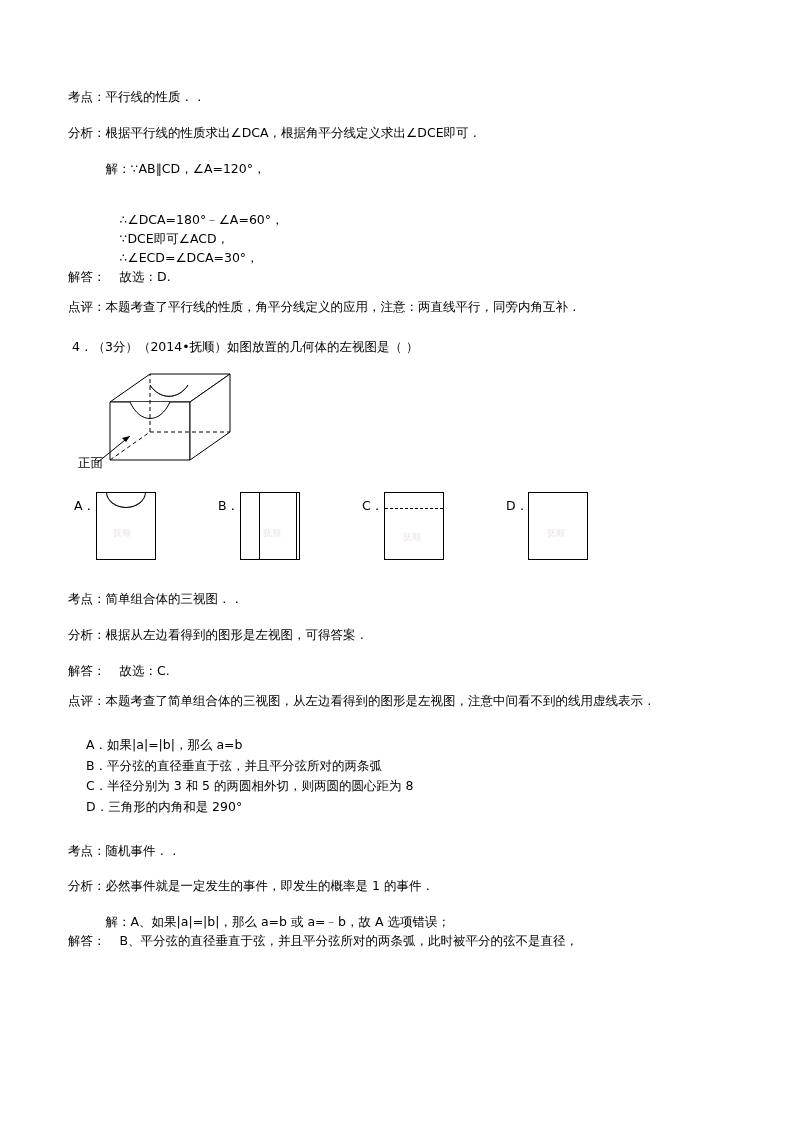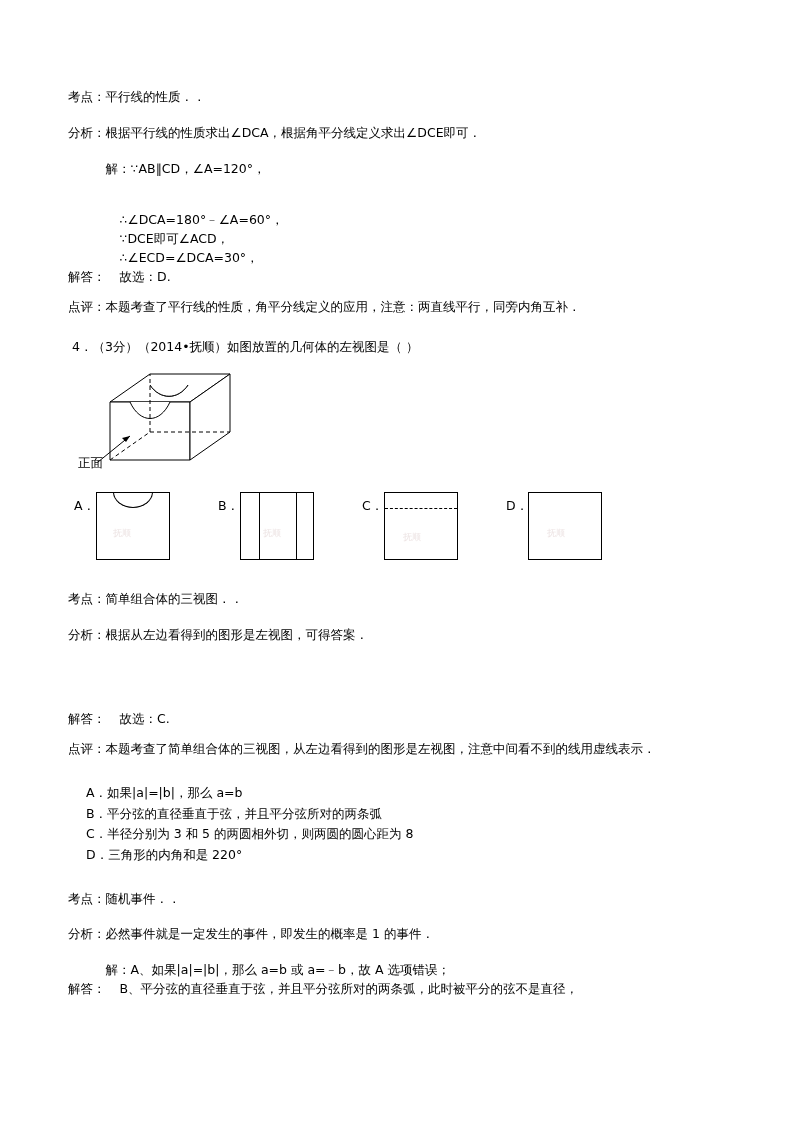--- a/index.html
+++ b/index.html
@@ -59,21 +59,21 @@
   .opt { position: absolute; top: 8px; }
   .opt .tag {
     position: absolute;
     left: 0; top: 6px;
     font-size: 12.5px;
     font-family: "DejaVu Sans", sans-serif;
   }
   .opt .box {
     position: absolute;
     left: 22px; top: 0;
-    width: 74px; height: 68px;
+    width: 60px; height: 68px;
     border: 1px solid #000;
     background: #fff;
     overflow: hidden;
   }
 
   .notch {
     position: absolute;
     left: 50%;
     transform: translateX(-50%);
     top: -17px;
@@ -201,35 +201,35 @@
   </div>
 
   <div class="blk row">
     <span class="lbl">分析：</span>
     <span class="body">根据从左边看得到的图形是左视图，可得答案．</span>
   </div>
 
   <div class="blk row" style="margin-bottom:12px;">
     <span class="lbl">解答：</span>
     <span class="body">
-      <div style="padding-left:14px;margin-top:48px;">故选：C.</div>
+      <div style="padding-left:14px;">故选：C.</div>
     </span>
   </div>
 
   <div class="blk row" style="margin-bottom:24px;">
     <span class="lbl">点评：</span>
     <span class="body">本题考查了简单组合体的三视图，从左边看得到的图形是左视图，注意中间看不到的线用虚线表示．</span>
   </div>
 
 
   <div class="sub" style="margin-bottom:24px;">
     <div>A．如果|a|=|b|，那么 a=b</div>
     <div>B．平分弦的直径垂直于弦，并且平分弦所对的两条弧</div>
     <div>C．半径分别为 3 和 5 的两圆相外切，则两圆的圆心距为 8</div>
-    <div>D．三角形的内角和是 220°</div>
+    <div>D．三角形的内角和是 290°</div>
   </div>
 
   <div class="blk row">
     <span class="lbl">考点：</span>
     <span class="body">随机事件．．</span>
   </div>
 
   <div class="blk row">
     <span class="lbl">分析：</span>
     <span class="body">必然事件就是一定发生的事件，即发生的概率是 1 的事件．</span>

